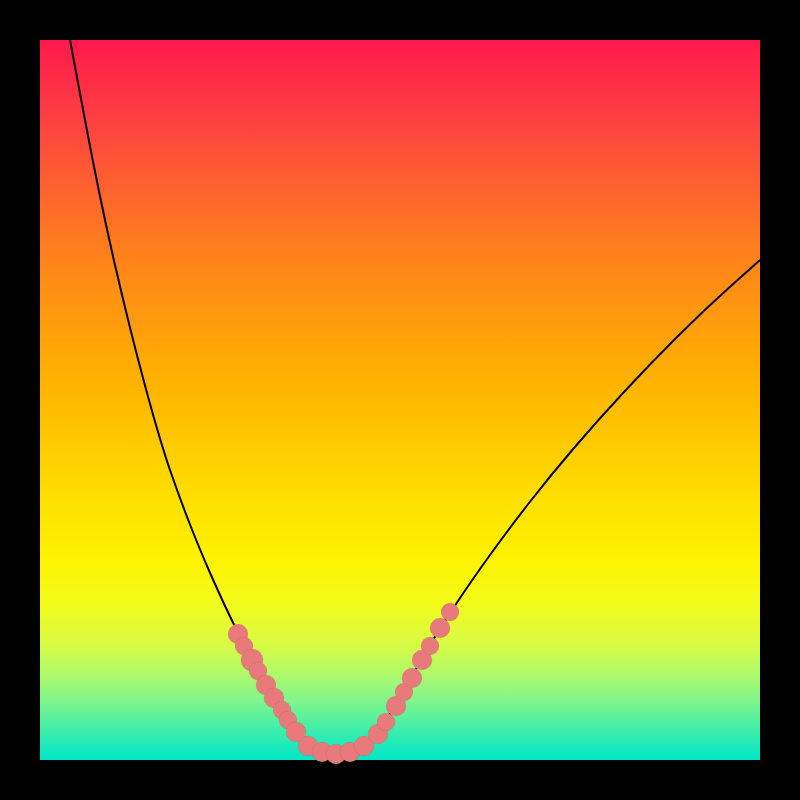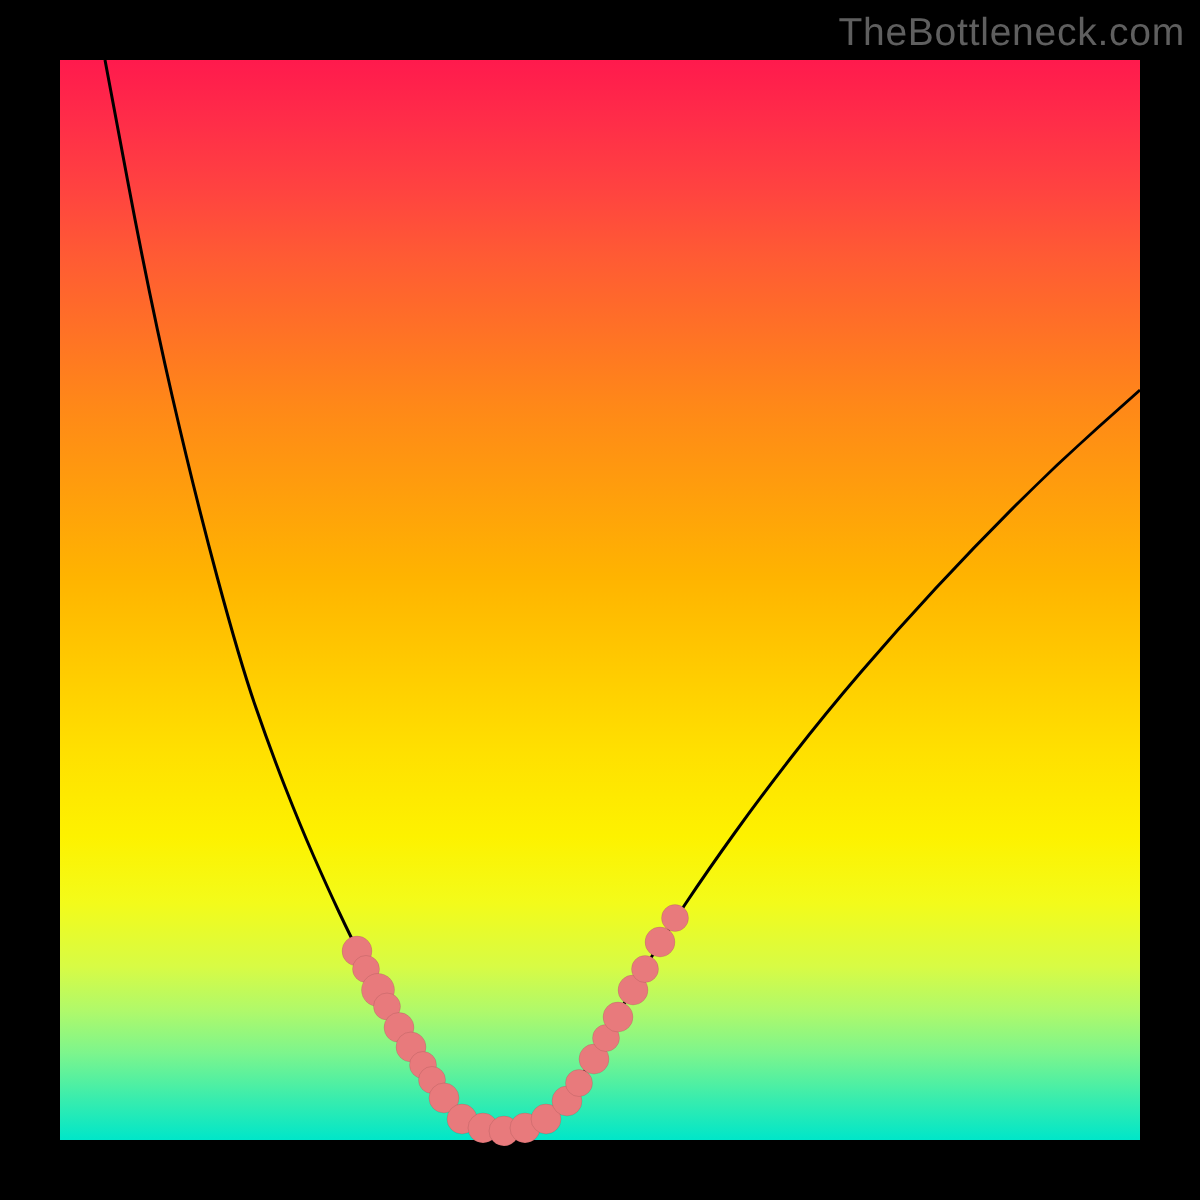--- a/index.html
+++ b/index.html
@@ -62,21 +62,20 @@
   .curve {
     fill: none;
     stroke: #000;
     stroke-width: 2;
   }
 </style>
 </head>
 <body>
 
 <div class="stage">
-  <div class="watermark">TheBottleneck.com</div>
 
   <div class="panel">
     <svg class="curves" viewBox="0 0 720 720">
       <g>
         <path class="curve" id="path-left" d="M 30 0 Q 30 0 45 80 Q 60 160 75 225 Q 90 290 105 345.5 Q 120 401 130 430 Q 140 459 150 484.5 Q 160 510 169 530.5 Q 178 551 186 568 Q 194 585 201 598.5 Q 208 612 215 624 Q 222 636 230 649.5 Q 238 663 244 672.5 Q 250 682 254 688 Q 258 694 262 698.5 L 266 703"></path>
         <path class="curve" id="path-valley" d="M 266 703 Q 266 703 273 707.5 Q 280 712 287.5 713.5 Q 295 715 303.5 713.5 Q 312 712 321 707.5 L 330 703"></path>
         <path class="curve" id="path-right" d="M 330 703 Q 330 703 337.5 692.5 Q 345 682 353.5 668 Q 362 654 371 638 Q 380 622 391 603.5 Q 402 585 417 562.5 Q 432 540 450 515 Q 468 490 489 463 Q 510 436 534 408 Q 558 380 584 352 Q 610 324 637 297 Q 664 270 692 245 L 720 220"></path>
       </g>
       <g id="dots-left">
           <circle cx="198" cy="594" r="10" class="dot"></circle>

